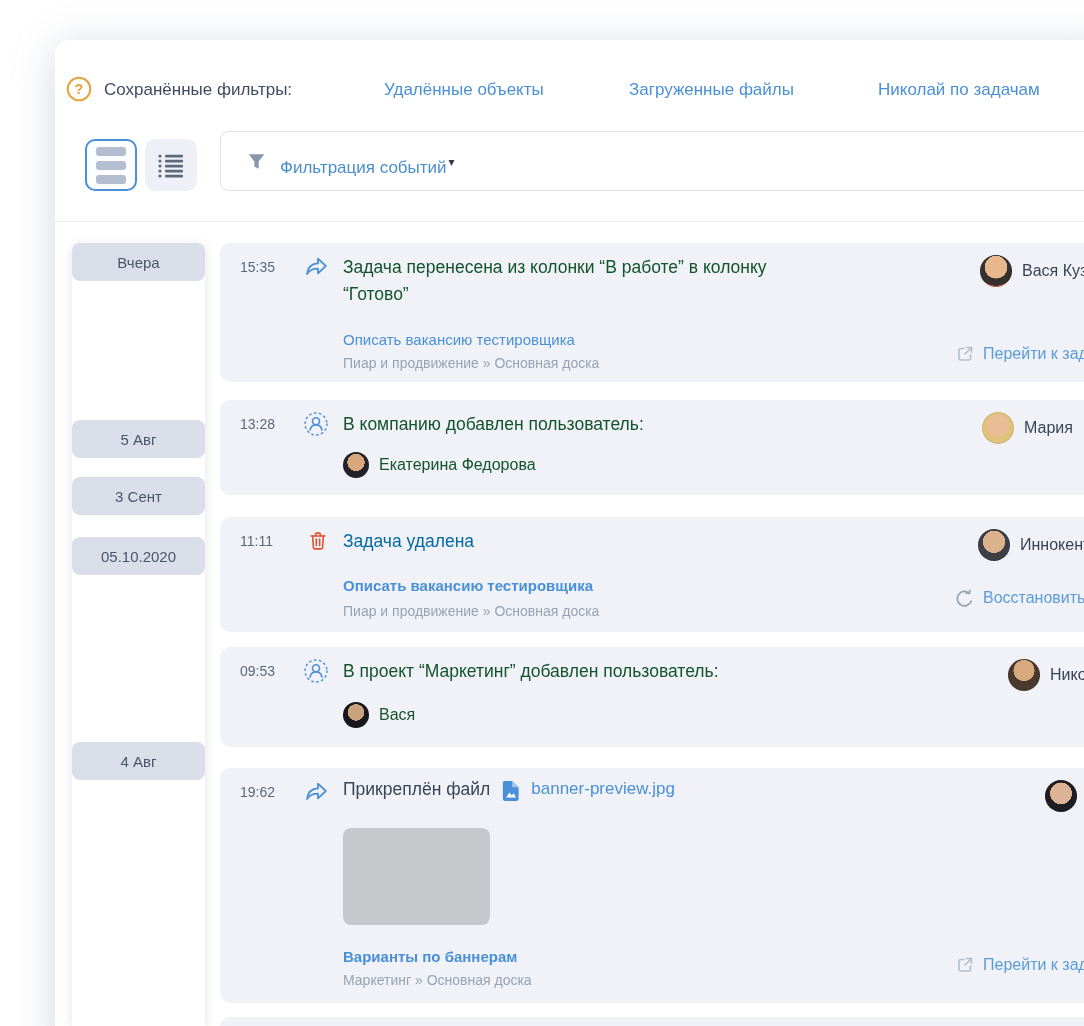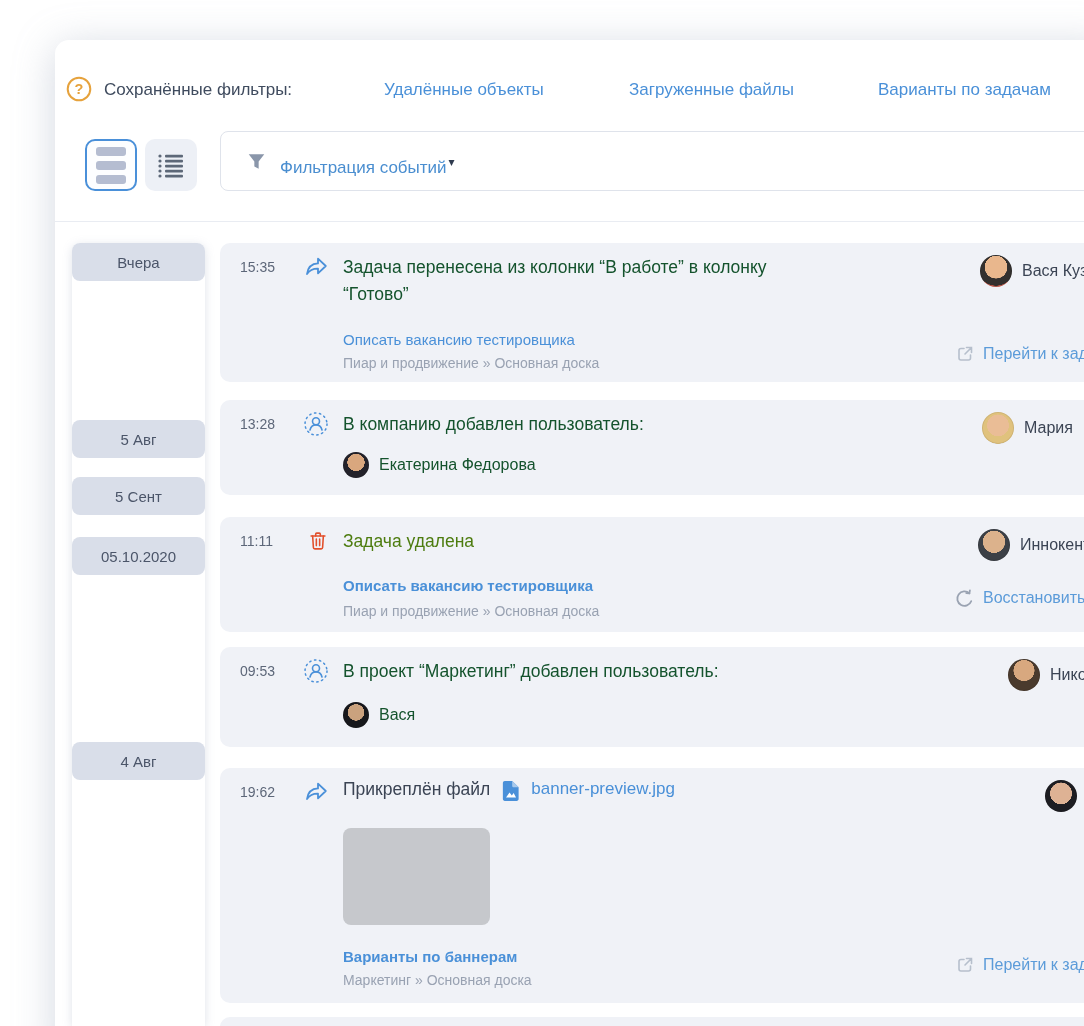--- a/index.html
+++ b/index.html
@@ -35,21 +35,21 @@
         font-size:15px;color:#4b5569;z-index:2;}
   .pill.p0{top:243px}.pill.p1{top:420px}.pill.p2{top:477px}.pill.p3{top:537px}.pill.p4{top:742px}
   
   .card{position:absolute;left:220px;width:880px;background:#f0f2f7;border-radius:10px;}
   .card.c0{top:243px;height:139px}.card.c1{top:400px;height:95px}
   .card.c2{top:517px;height:115px}.card.c3{top:647px;height:100px}
   .card.c4{top:768px;height:235px}.card.c5{top:1017px;height:40px}
   .time{position:absolute;left:20px;top:16px;font-size:14px;color:#5d6779;}
   .evicon{position:absolute;left:83px;top:11px;width:26px;height:26px;}
   .title{position:absolute;left:123px;top:11px;font-size:17.5px;line-height:27px;color:#14532d;}
-  .title.red{color:#4d7c0f;}
+  .title.red{color:#0369a1;}
   .title.w{width:480px;}
   .tasklink{position:absolute;left:123px;font-size:15px;color:#4a90d8;cursor:pointer;}
   .tasklink.bold{font-weight:bold;}
   .meta{position:absolute;left:123px;font-size:14px;color:#99a2b2;}
   .avatar{width:32px;height:32px;border-radius:50%;box-shadow:inset 0 0 0 1px rgba(0,0,0,.08);}
   .avatar.sm{width:26px;height:26px;}
   .actor{position:absolute;top:12px;display:flex;align-items:center;gap:10px;cursor:pointer;}
   .actor .nm{font-size:16px;color:#3b4454;white-space:nowrap;}
   .subuser{position:absolute;left:123px;display:flex;align-items:center;gap:10px;cursor:pointer;}
   .subuser .nm{font-size:16px;color:#14532d;white-space:nowrap;}
@@ -77,21 +77,21 @@
 
   <div class="help">
     <svg width="26" height="26" viewBox="0 0 26 26">
       <circle cx="13" cy="13" r="11.3" fill="none" stroke="#e6a23c" stroke-width="2"></circle>
       <text x="13" y="18" text-anchor="middle" font-size="14.5" font-weight="bold" fill="#e6a23c" font-family="Liberation Sans, sans-serif">?</text>
     </svg>
   </div>
   <div class="sf-label">Сохранённые фильтры:</div>
   <div class="sf-link l1">Удалённые объекты</div>
   <div class="sf-link l2">Загруженные файлы</div>
-  <div class="sf-link l3">Варианты по задачам</div>
+  <div class="sf-link l3">Николай по задачам</div>
 
   <div class="toggle active">
     <span class="bars">
         <i></i>
         <i></i>
         <i></i>
       </span>
   </div>
   <div class="toggle plain">
     <svg width="28" height="26" viewBox="0 0 28 26">
@@ -114,21 +114,21 @@
       <path d="M2 2 H20 L13.5 10.5 V19 L8.5 16.2 V10.5 Z" fill="#8a96aa"></path>
     </svg>
     <span class="fl">Фильтрация событий</span>
     <span class="caret">▾</span>
   </div>
   <div class="divider"></div>
 
   <div class="track"></div>
   <div class="pill p0">Вчера</div>
   <div class="pill p1">5 Авг</div>
-  <div class="pill p2">5 Сент</div>
+  <div class="pill p2">3 Сент</div>
   <div class="pill p3">05.10.2020</div>
   <div class="pill p4">4 Авг</div>
 
   <div class="card c0">
     <div class="time">15:35</div>
     <div class="evicon">
       <svg width="26" height="26" viewBox="0 0 26 26">
         <path d="M4 20 C5 12.5 10 9.6 15 9.4 L15 4.7 L22.8 12 L15 19.3 L15 14.6 C10.5 14.5 6.4 16.4 4 20 Z" fill="none" stroke="#4a90d9" stroke-width="1.8" stroke-linejoin="round"></path>
       </svg>
     </div>

